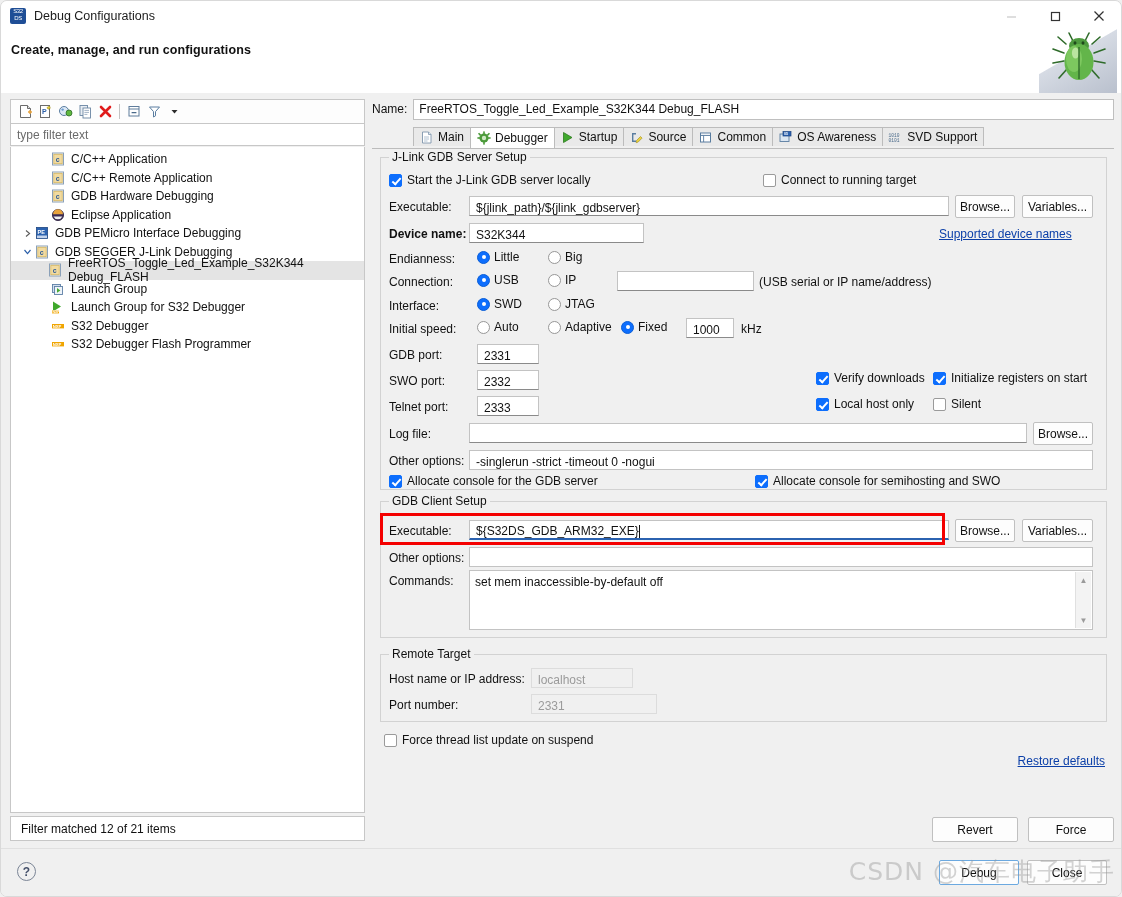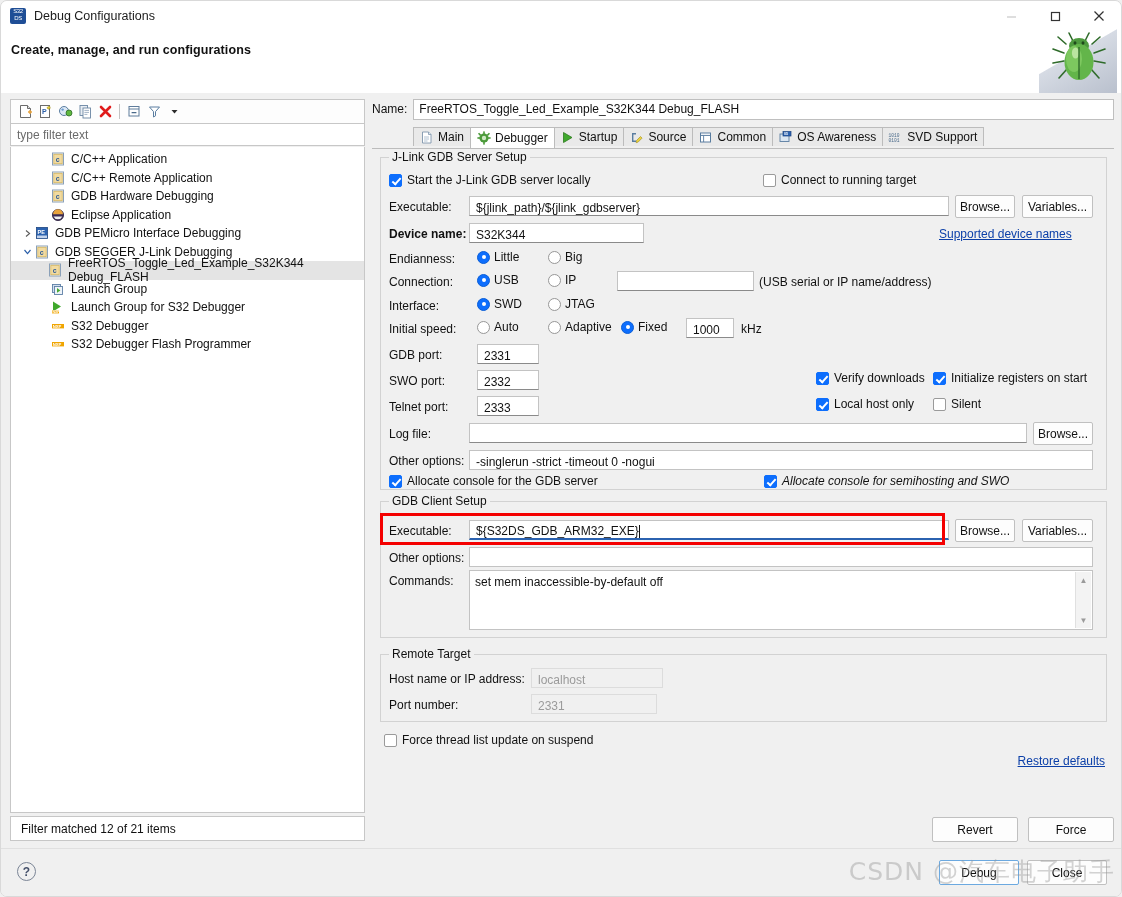--- a/index.html
+++ b/index.html
@@ -660,21 +660,21 @@
 
           <span class="lbl" style="left:8px;top:296px;">Other options:</span>
           <div class="txt plain" style="left:88px;top:292px;width:624px;">
             <span>-singlerun -strict -timeout 0 -nogui</span>
           </div>
 
           <div class="cb" style="left:8px;top:316px;">
             <span class="cbbox on"></span>
             <span>Allocate console for the GDB server</span>
           </div>
-          <div class="cb" style="left:383px;top:316px;font-style:italic;">
+          <div class="cb" style="left:374px;top:316px;">
             <span class="cbbox on"></span>
             <span>Allocate console for semihosting and SWO</span>
           </div>
         </div>
 
         <div class="group" style="left:8px;top:352px;right:7px;height:137px;">
           <span class="glabel">GDB Client Setup</span>
 
           <span class="lbl" style="left:8px;top:22px;">Executable:</span>
           <div class="txt" style="left:88px;top:18px;width:480px;border-bottom:2px solid #2b62b0;">
@@ -702,21 +702,21 @@
             </div>
           </div>
         </div>
 
         <div class="redbox" style="left:8px;top:364px;width:565px;height:32px;"></div>
 
         <div class="group" style="left:8px;top:505px;right:7px;height:68px;">
           <span class="glabel">Remote Target</span>
 
           <span class="lbl" style="left:8px;top:17px;">Host name or IP address:</span>
-          <div class="txt ro" style="left:150px;top:13px;width:132px;">
+          <div class="txt ro" style="left:150px;top:13px;width:102px;">
             <span>localhost</span>
           </div>
 
           <span class="lbl" style="left:8px;top:43px;">Port number:</span>
           <div class="txt ro" style="left:150px;top:39px;width:126px;">
             <span>2331</span>
           </div>
         </div>
 
         <div class="cb" style="left:12px;top:584px;">

